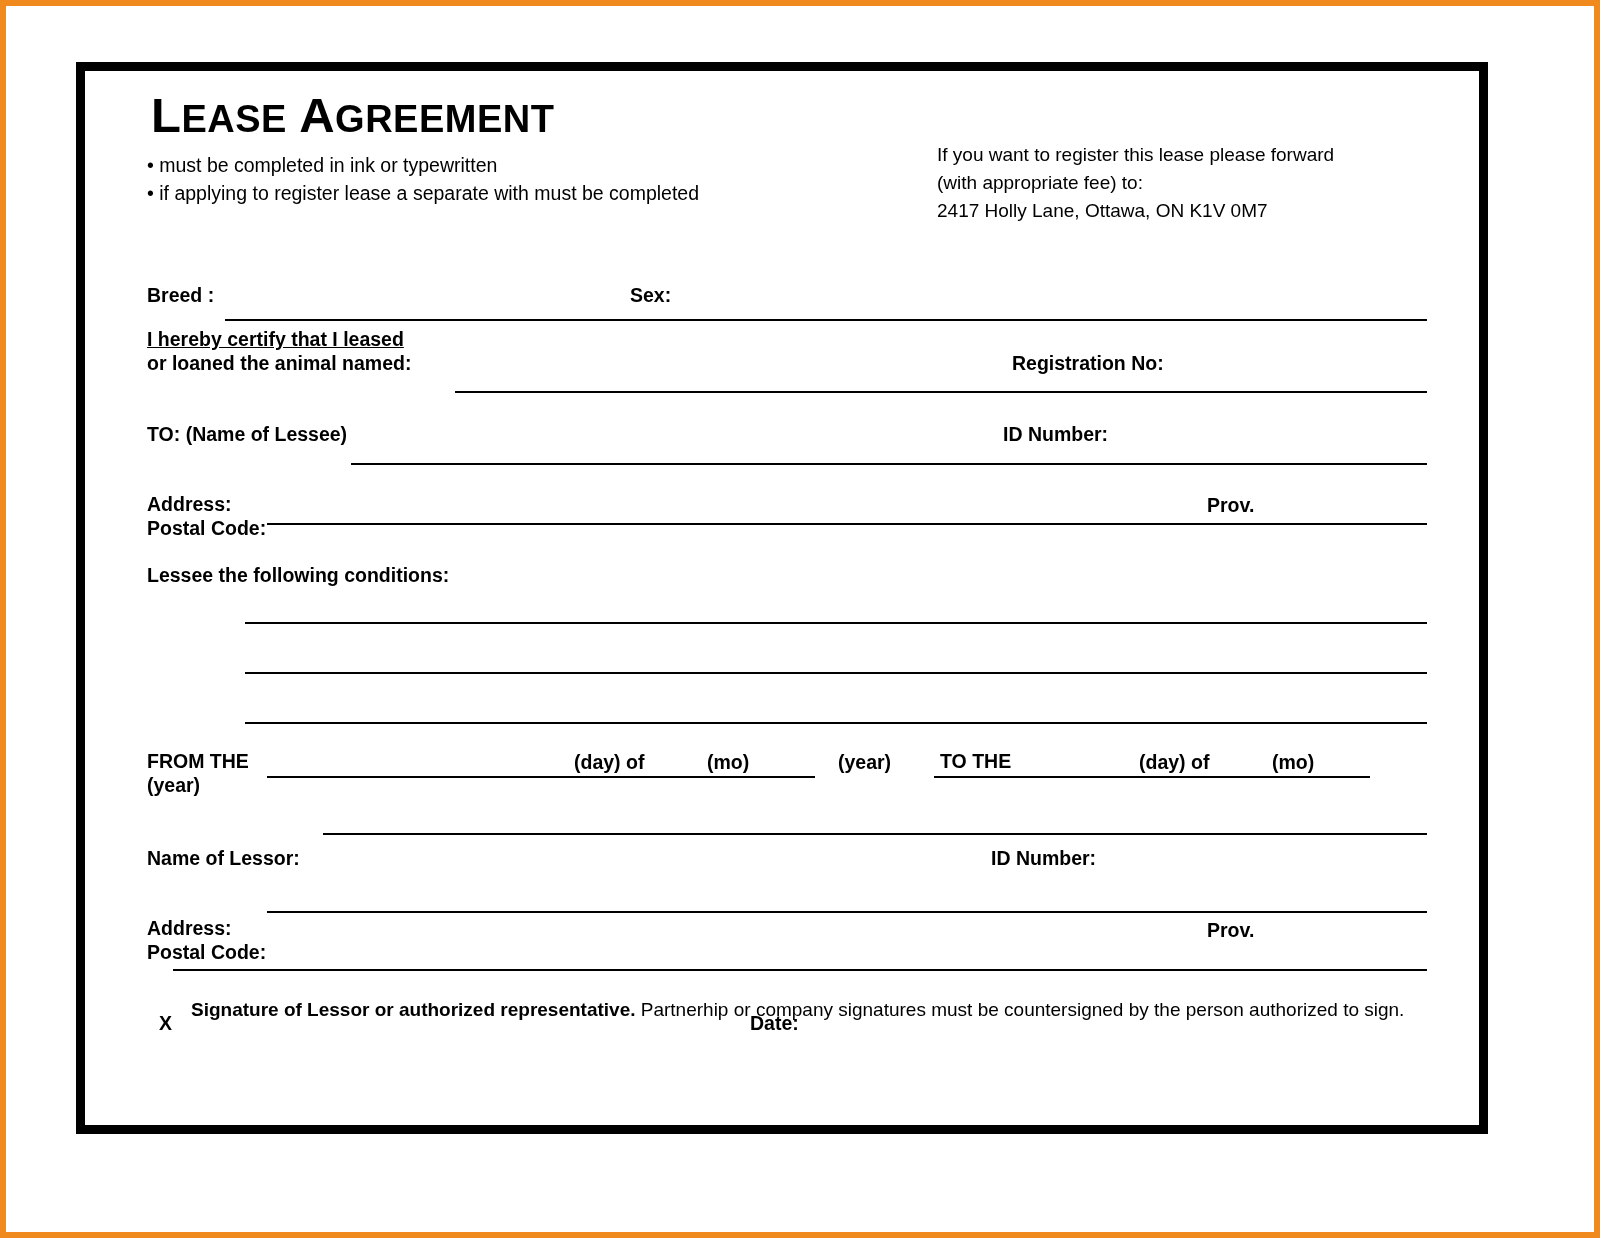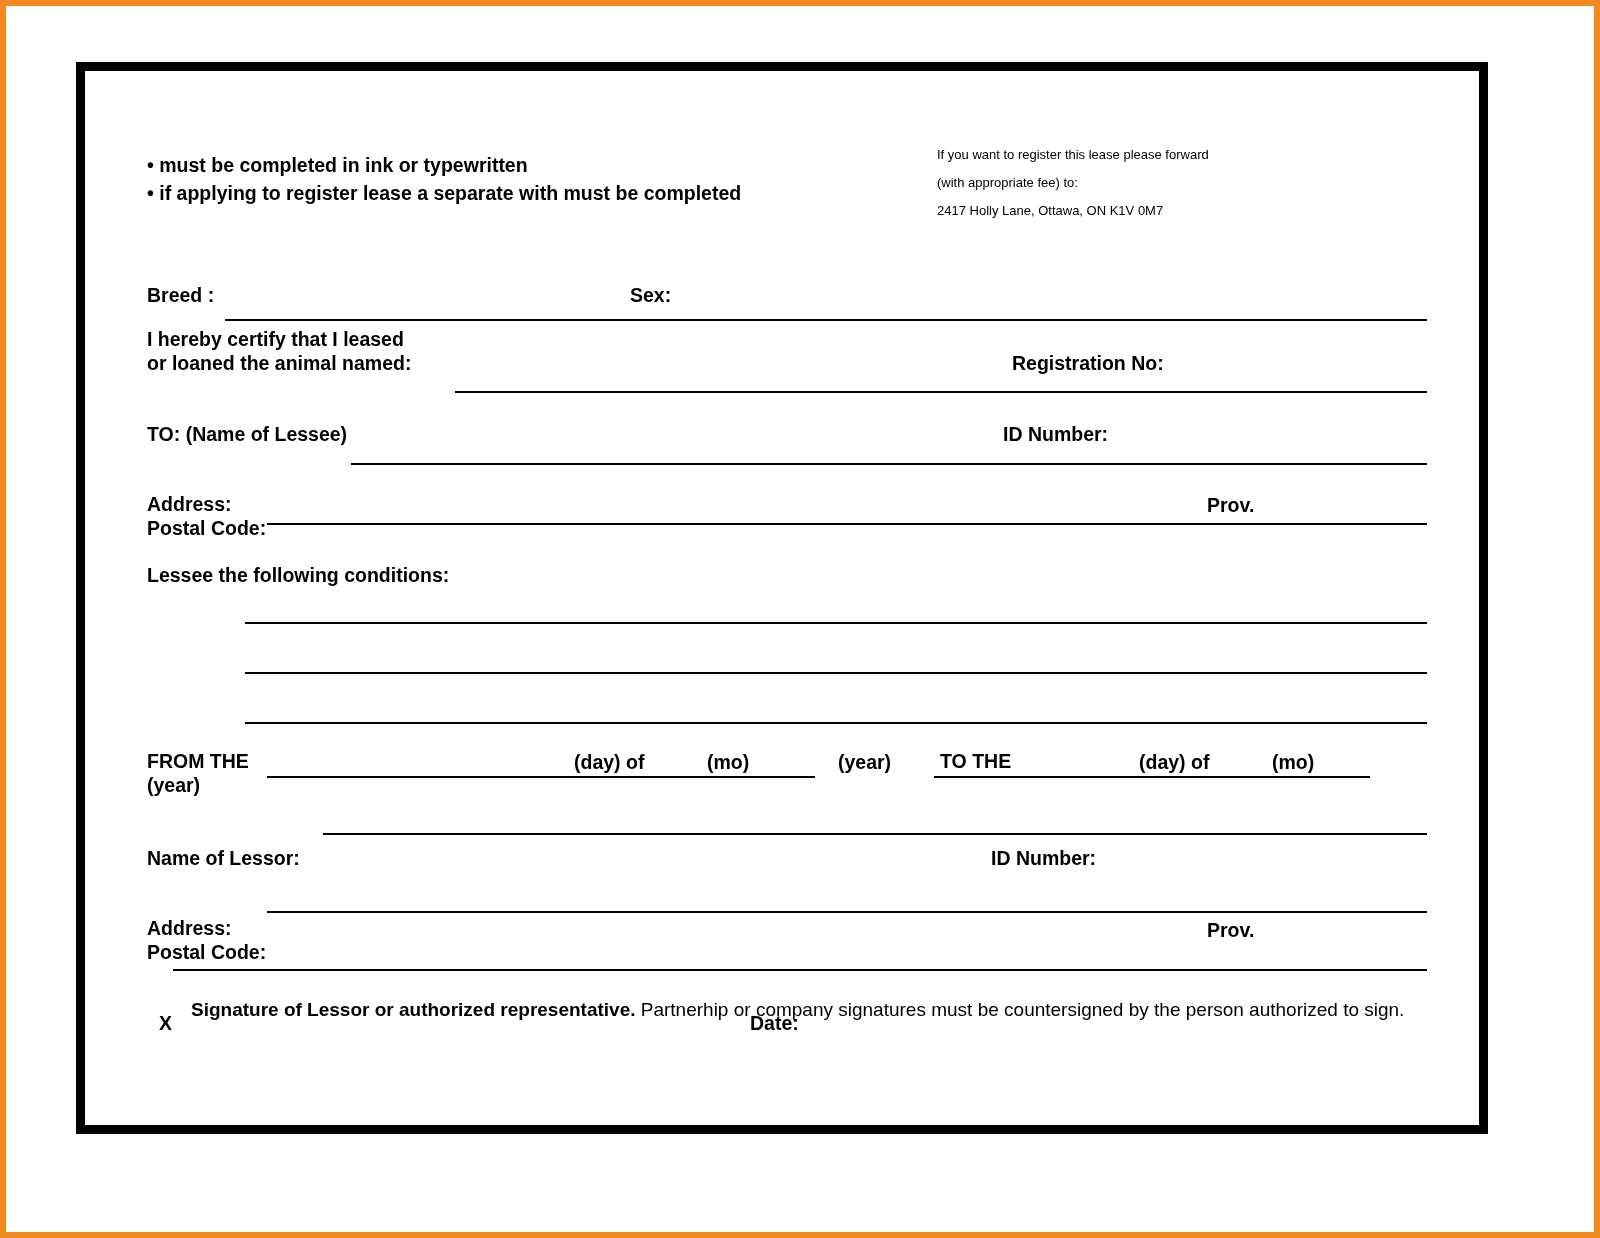--- a/index.html
+++ b/index.html
@@ -71,27 +71,27 @@
   .title .cap { font-size: 49px; }
   .title .sml { font-size: 38px; }
 
   .bullets {
     position: absolute;
     left: 62px;
     top: 80px;
     font-size: 19.5px;
     line-height: 28px;
   }
-  .bullets div { white-space: nowrap; font-weight: bold; }
+  .bullets div { white-space: nowrap; }
 
   .register-note {
     position: absolute;
     left: 852px;
     top: 70px;
-    font-size: 13px;
+    font-size: 19px;
     line-height: 28px;
   }
   .register-note div { white-space: nowrap; }
 
   
   .lbl {
     position: absolute;
     font-weight: bold;
     font-size: 19.5px;
     white-space: nowrap;
@@ -113,37 +113,41 @@
   .footnote b { font-weight: bold; margin-left: 44px; }
 </style>
 </head>
 <body>
 
 <div class="page-frame"></div>
 
 <div class="doc">
   <div class="inner">
 
+    <div class="title">
+      <span class="cap">L</span><span class="sml">EASE</span>
+      <span class="cap">A</span><span class="sml">GREEMENT</span>
+    </div>
 
     <div class="bullets">
       <div>• must be completed in ink or typewritten</div>
       <div>• if applying to register lease a separate with must be completed</div>
     </div>
 
     <div class="register-note">
       <div>If you want to register this lease please forward</div>
       <div> (with appropriate fee) to:</div>
       <div>2417 Holly Lane, Ottawa, ON  K1V 0M7</div>
     </div>
 
     <div class="lbl" style="left:62px; top:212px;">Breed :</div>
     <div class="lbl" style="left:545px; top:212px;text-align:right;">Sex:</div>
     <div class="rule" style="left:140px; top:248px; width:1202px;"></div>
 
-    <div class="lbl" style="left:62px; top:256px;">I hereby certify that I leased</div>
+    <div class="lbl" style="left:62px; top:256px;text-decoration:underline;">I hereby certify that I leased</div>
     <div class="lbl" style="left:62px; top:280px;">or loaned the animal named:</div>
     <div class="lbl" style="left:927px; top:280px;">Registration No:</div>
     <div class="rule" style="left:370px; top:320px; width:972px;"></div>
 
     <div class="lbl" style="left:62px; top:351px;">TO: (Name of Lessee)</div>
     <div class="lbl" style="left:918px; top:351px;">ID Number:</div>
     <div class="rule" style="left:266px; top:392px; width:1076px;"></div>
 
     <div class="lbl" style="left:62px; top:421px;">Address:</div>
     <div class="lbl" style="left:1122px; top:422px;">Prov.</div>

